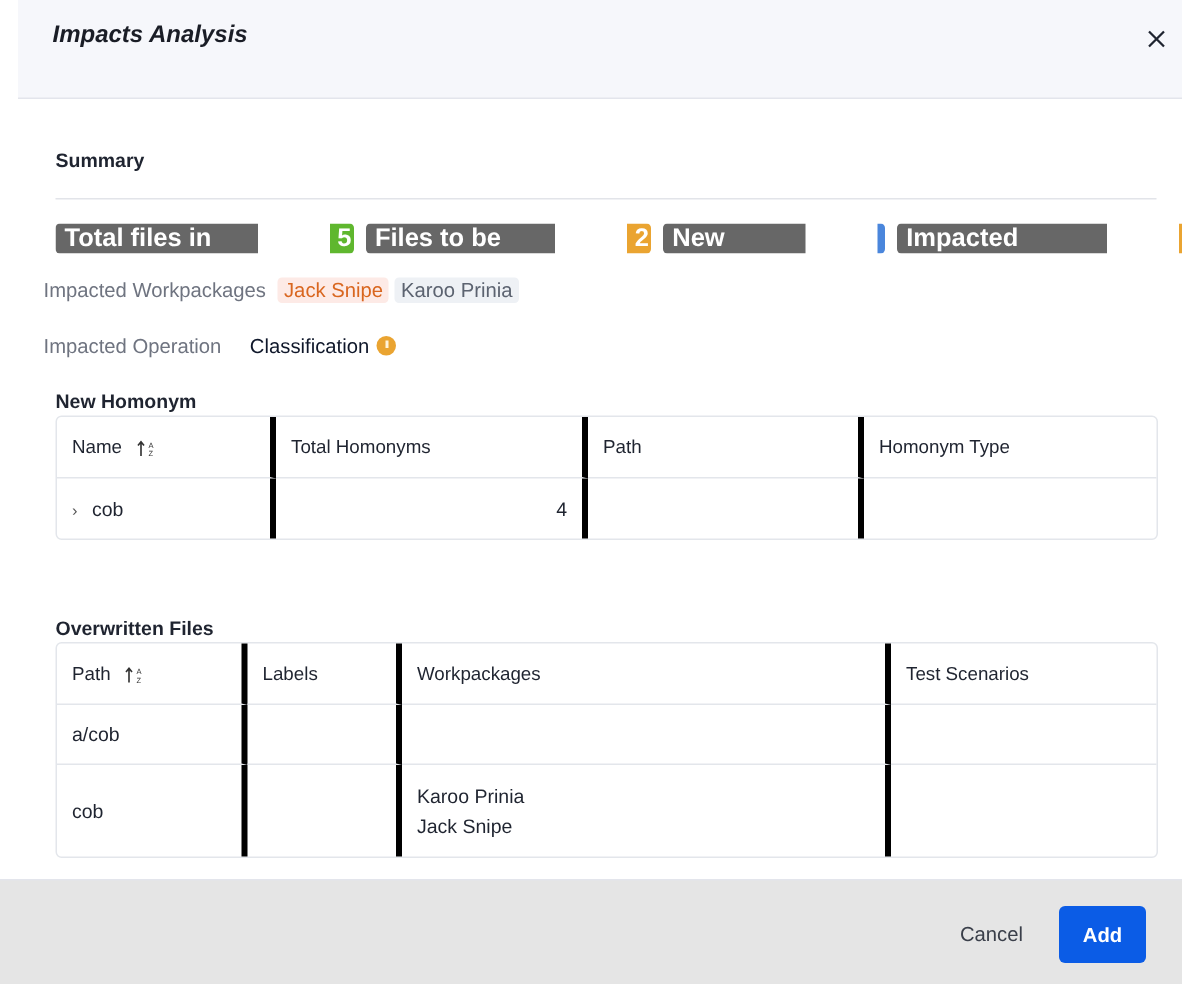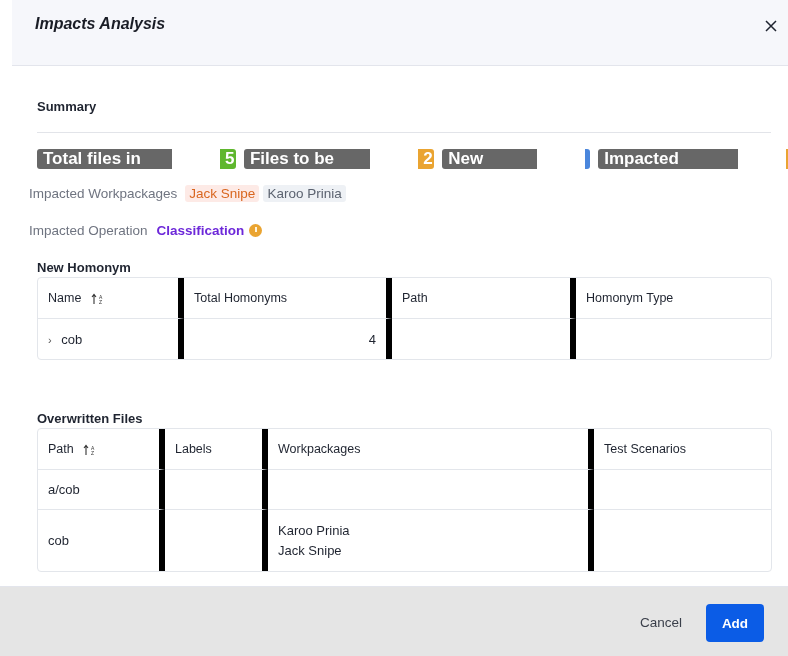--- a/index.html
+++ b/index.html
@@ -27,27 +27,27 @@
   .badges { position: absolute; left: 23px; top: 69px; display: flex; gap: 8px; }
   .badge { display: flex; height: 20px; border-radius: 3px; overflow: hidden; font-size: 17px; color: #ffffff; gap: 48px; }
   .badge .blabel { background: #676767; padding: 0 6px; line-height: 20px; font-weight: 600; }
   .badge .bcount { padding: 0 5px; line-height: 20px; font-weight: 700; min-width: 15px; text-align: center; }
 
   .info-row { position: absolute; left: 15px; display: flex; align-items: center; font-size: 13.5px; }
   .info-label { color: #6f7480; }
   .tag { margin-left: 4px; padding: 1px 4px; border-radius: 3px; font-size: 13.5px; }
   .tag-orange { background: #fdeae6; color: #d9661f; }
   .tag-gray { background: #eef1f5; color: #5c6370; }
-  .op-value { color: #6d28d9; margin-left: 9px; font-weight: bold; }
+  .op-value { color: #0f172a; margin-left: 19px; }
   .warn-dot { display: inline-block; width: 13px; height: 13px; border-radius: 50%; background: #eaa431; margin-left: 5px; position: relative; }
   .warn-dot::after { content: ""; position: absolute; left: 6px; top: 3px; width: 1.5px; height: 5px; background: #fff3da; }
 
   table { position: absolute; left: 23px; border-collapse: separate; border-spacing: 0;
           border: 1px solid #e3e6eb; border-radius: 4px; font-size: 13px; }
-  th, td { border-right: 6px solid #000000; border-bottom: 1px solid #e3e6eb; text-align: left; padding: 0 10px; }
+  th, td { border-right: 4px solid #000000; border-bottom: 1px solid #e3e6eb; text-align: left; padding: 0 10px; }
   th:last-child, td:last-child { border-right: none; }
   tr:last-child td { border-bottom: none; }
   th { height: 41px; font-weight: 500; color: #1f2430; font-size: 12.5px; }
   td { height: 40px; color: #1f2430; }
   .sort-icon { display: inline-block; margin-left: 6px; vertical-align: middle; }
   .expand { display: inline-block; margin-right: 6px; color: #555; font-size: 11px; }
   .num { text-align: right; }
 
   .footer {
     position: absolute; left: 0; top: 586px; width: 788px; height: 70px;

